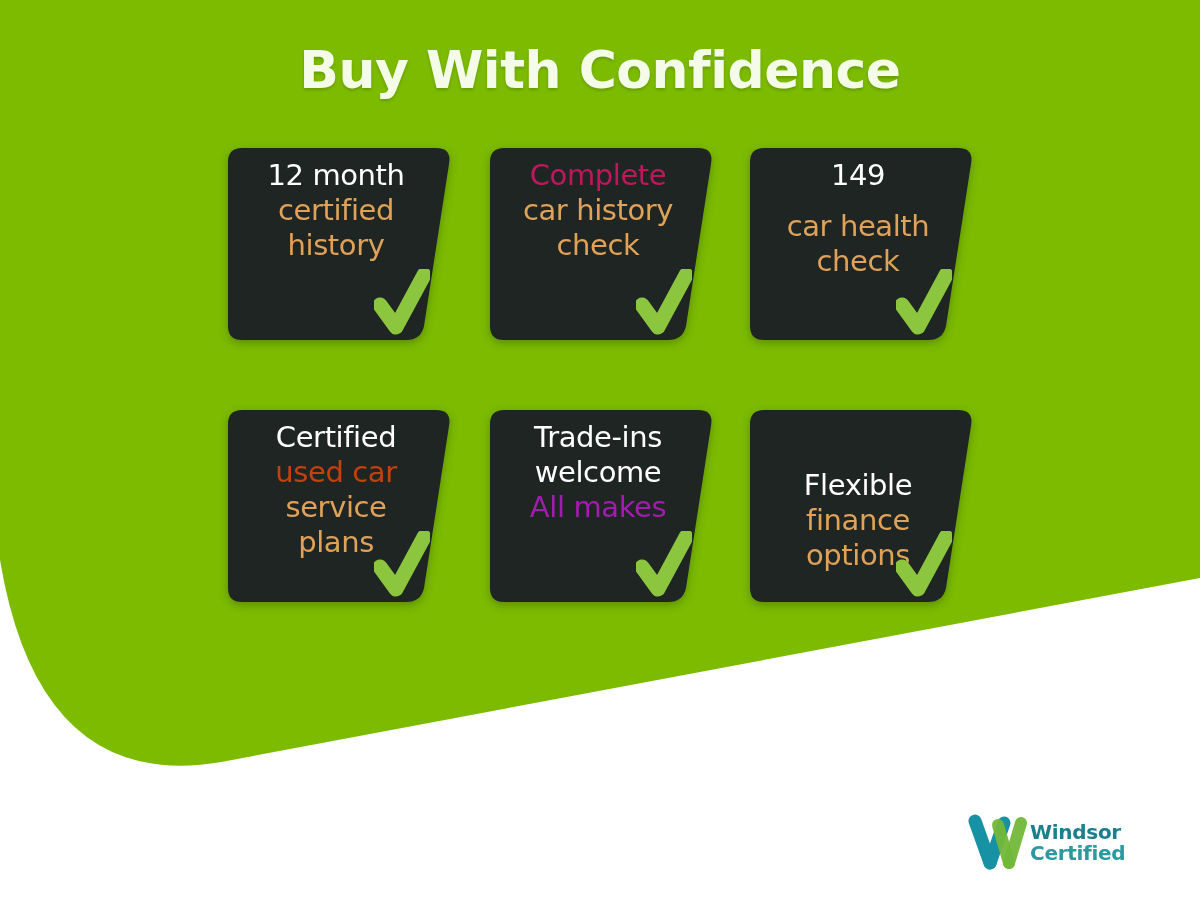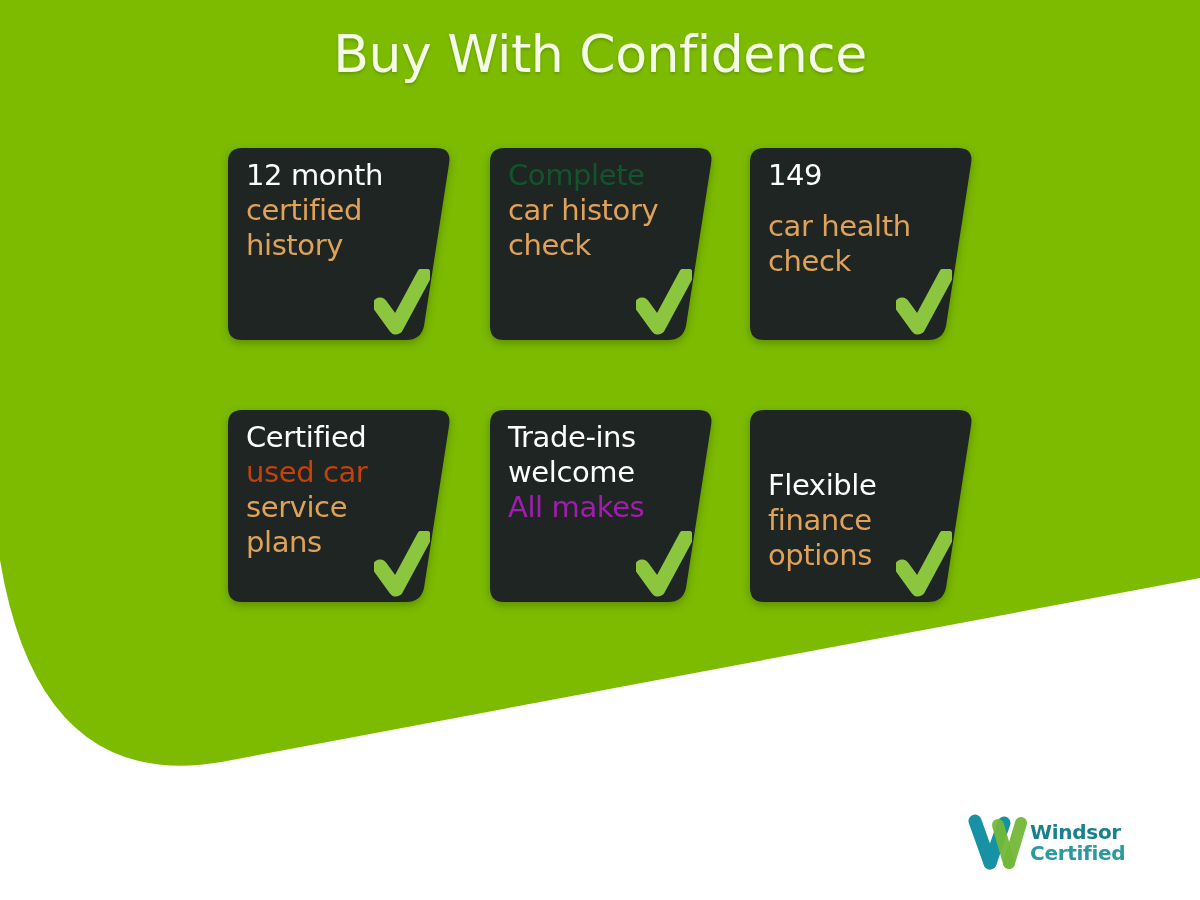--- a/index.html
+++ b/index.html
@@ -18,25 +18,25 @@
   
   .bg-shape {
     position:absolute; left:0; top:0;
     width:1200px; height:900px;
     pointer-events:none;
   }
 
   
   .title {
     position:absolute;
-    left:0; top:24px;
+    left:0; top:40px;
     width:1200px;
     text-align:center;
     font-size:52px;
-    font-weight:400;
+    font-weight:700;
     letter-spacing:-0.5px;
     color:#f4fbe6;
     font-family:"DejaVu Sans", sans-serif;
     text-shadow:0 2px 3px rgba(0,0,0,0.18);
   }
 
   
   .grid {
     position:absolute;
     left:228px; top:140px;
@@ -44,20 +44,21 @@
   }
   .row { position:relative; height:205px; }
   .row.row2 { margin-top:57px; }
 
   .card {
     position:absolute;
     top:0;
     width:224px;
     height:205px;
     color:#fff;
+    text-align:center;
   }
   .card.c0 { left:0px; }
   .card.c1 { left:262px; }
   .card.c2 { left:522px; }
 
   .card-shape {
     position:absolute; inset:0;
     width:224px; height:205px;
     filter:drop-shadow(0 3px 4px rgba(0,0,0,0.25));
   }
@@ -126,21 +127,21 @@
         <svg class="check" viewBox="0 0 56 68">
           <path d="M6,36 L22,58 L50,6" fill="none" stroke="#8cc63f" stroke-width="15" stroke-linecap="round" stroke-linejoin="round"></path>
         </svg>
       </div>
 
       <div class="card c1">
         <svg class="card-shape" viewBox="0 0 224 205">
           <path d="M14,8 L208,8 Q224,8 221,24 L196,186 Q193,200 178,200 L14,200 Q0,200 0,186 L0,22 Q0,8 14,8 Z" fill="#1e2522"></path>
         </svg>
         <div class="card-text">
-          <span class="line-white" style="color: #14532d;">Complete</span>
+          <span class="line-white" style="color: #be185d;">Complete</span>
           <span class="line-accent" style="color: rgb(223, 162, 88);">car history</span>
           <span class="line-accent" style="color: rgb(223, 162, 88);">check</span>
         </div>
         <svg class="check" viewBox="0 0 56 68">
           <path d="M6,36 L22,58 L50,6" fill="none" stroke="#8cc63f" stroke-width="15" stroke-linecap="round" stroke-linejoin="round"></path>
         </svg>
       </div>
 
       <div class="card c2">
         <svg class="card-shape" viewBox="0 0 224 205">

